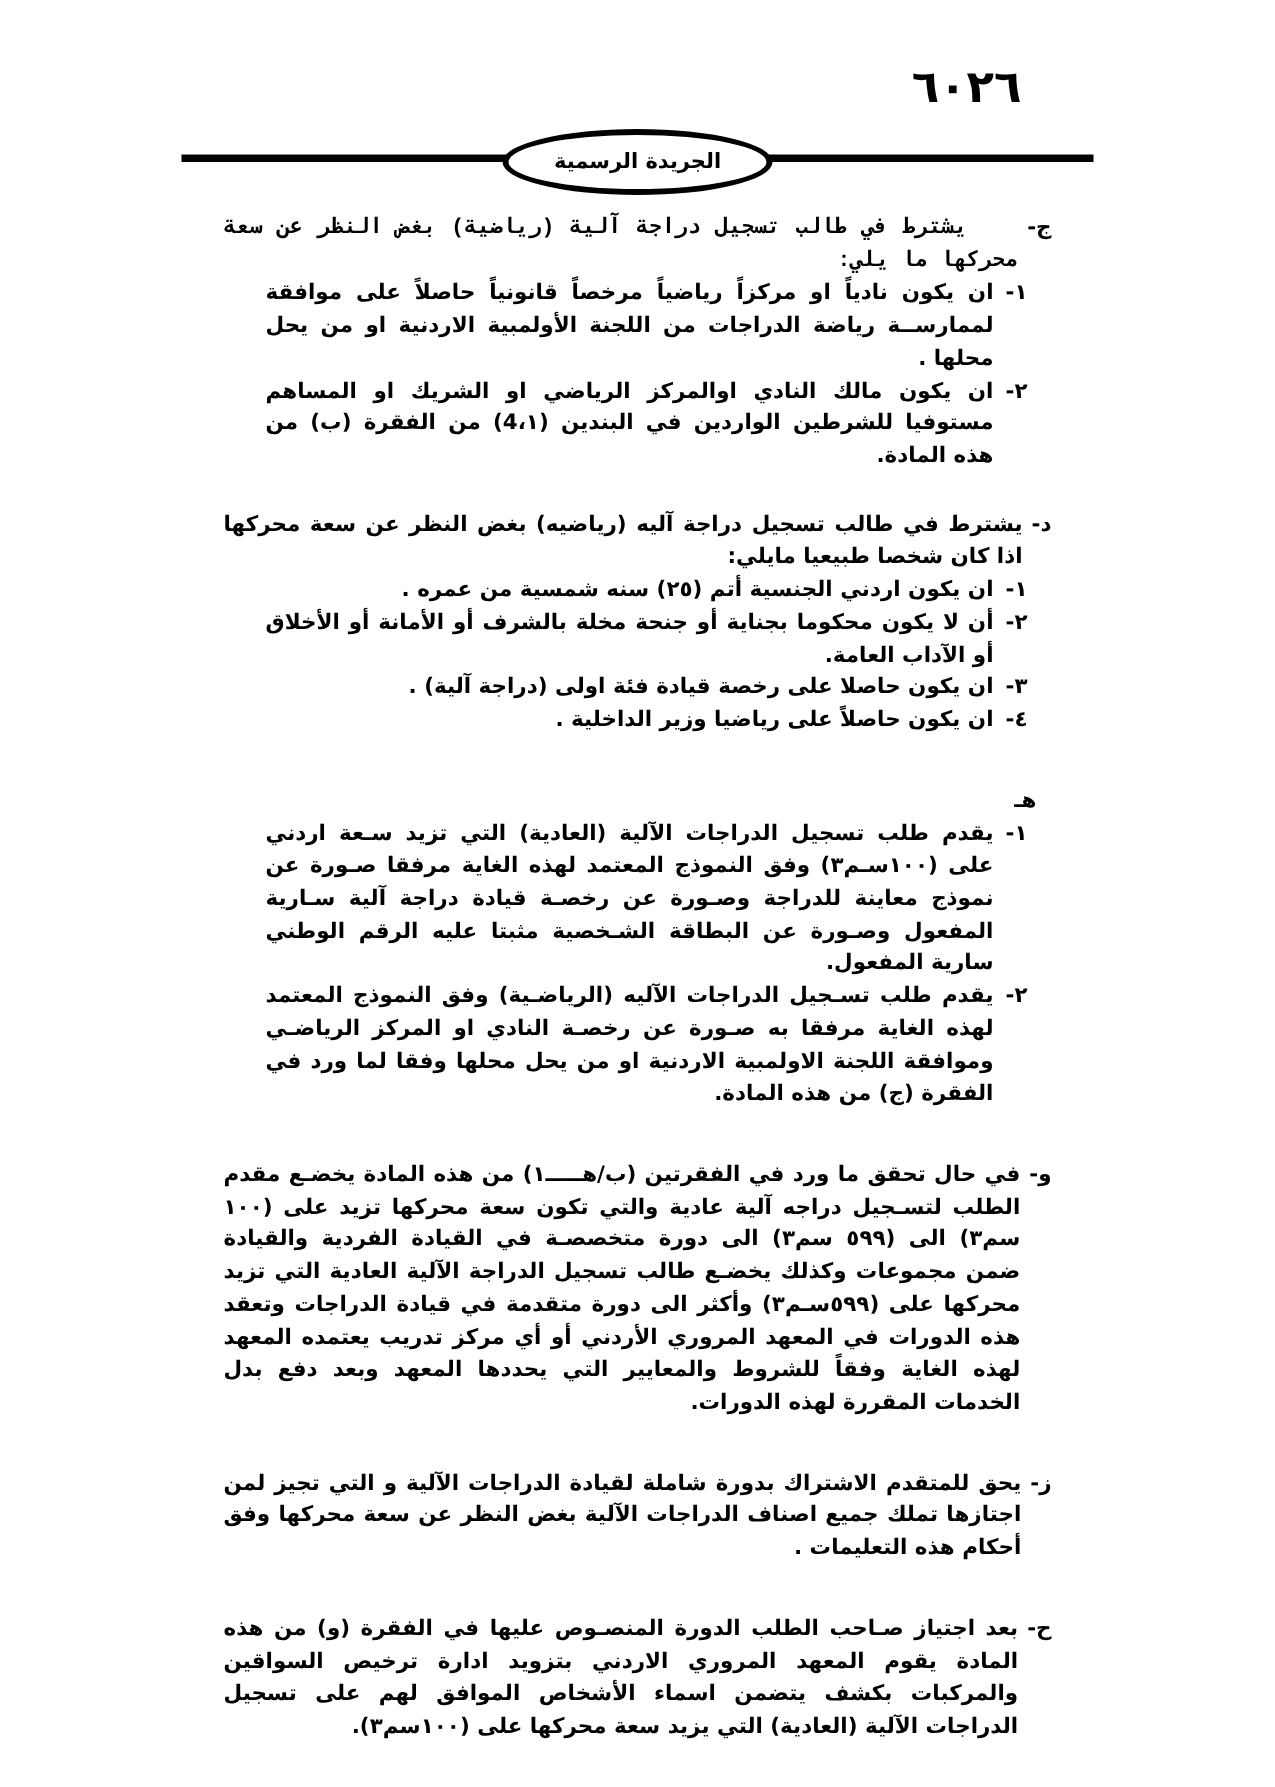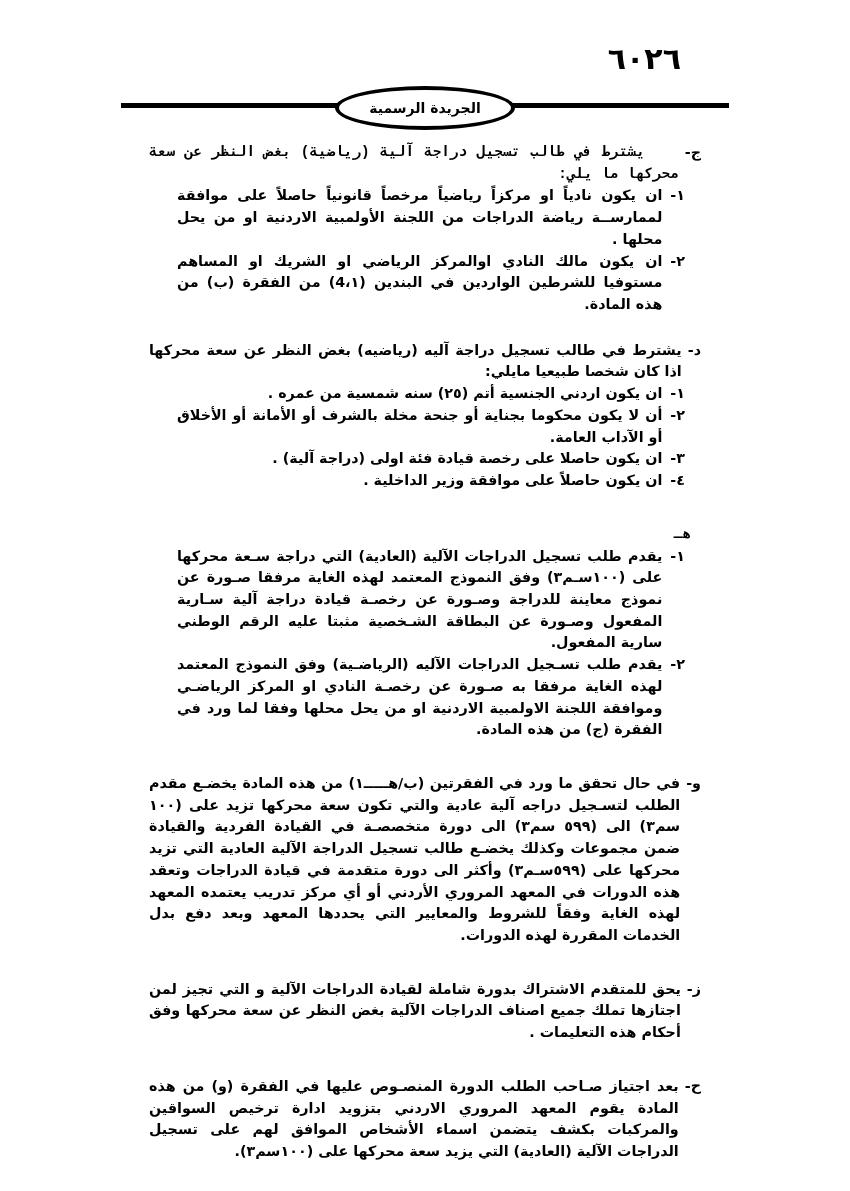--- a/index.html
+++ b/index.html
@@ -113,21 +113,20 @@
   
   .head-para .para-body {
     text-indent: 34px;
     font-family: Liberation Mono, monospace;
   }
 
   .solo-marker {
     text-align: right;
     font-weight: bold;
     padding-right: 10px;
-    font-family: Liberation Mono, monospace;
   }
 
   
   .list {
     margin-right: 16px;
   }
 
   .list .para-marker {
     padding-left: 8px;
   }
@@ -186,33 +185,33 @@
         <div class="para">
           <span class="para-marker">٢-</span>
           <span class="para-body ta-left">أن لا يكون محكوما بجناية أو جنحة مخلة بالشرف أو الأمانة أو الأخلاق أو الآداب العامة.</span>
         </div>
         <div class="para">
           <span class="para-marker">٣-</span>
           <span class="para-body ta-left">ان يكون حاصلا على رخصة قيادة فئة اولى (دراجة آلية) .</span>
         </div>
         <div class="para">
           <span class="para-marker">٤-</span>
-          <span class="para-body ta-left">ان يكون حاصلاً على موافقة وزير الداخلية .</span>
+          <span class="para-body ta-left">ان يكون حاصلاً على رياضيا وزير الداخلية .</span>
         </div>
       </div>
     </div>
 
     <div class="gap-lg"></div>
 
     <div class="section">
       <div class="solo-marker">هـ</div>
       <div class="list">
         <div class="para">
           <span class="para-marker">١-</span>
-          <span class="para-body ta-left">يقدم طلب تسجيل الدراجات الآلية (العادية) التي دراجة سـعة محركها على (١٠٠سـم٣) وفق النموذج المعتمد لهذه الغاية مرفقا صـورة عن نموذج معاينة للدراجة وصـورة عن رخصـة قيادة دراجة آلية سـارية المفعول وصـورة عن البطاقة الشـخصية مثبتا عليه الرقم الوطني سارية المفعول.</span>
+          <span class="para-body ta-left">يقدم طلب تسجيل الدراجات الآلية (العادية) التي تزيد سـعة اردني على (١٠٠سـم٣) وفق النموذج المعتمد لهذه الغاية مرفقا صـورة عن نموذج معاينة للدراجة وصـورة عن رخصـة قيادة دراجة آلية سـارية المفعول وصـورة عن البطاقة الشـخصية مثبتا عليه الرقم الوطني سارية المفعول.</span>
         </div>
         <div class="para">
           <span class="para-marker">٢-</span>
           <span class="para-body ta-left">يقدم طلب تسـجيل الدراجات الآليه (الرياضـية) وفق النموذج المعتمد لهذه الغاية مرفقا به صـورة عن رخصـة النادي او المركز الرياضـي وموافقة اللجنة الاولمبية الاردنية او من يحل محلها وفقا لما ورد في الفقرة (ج) من هذه المادة.</span>
         </div>
       </div>
     </div>
 
     <div class="gap-lg"></div>
 

